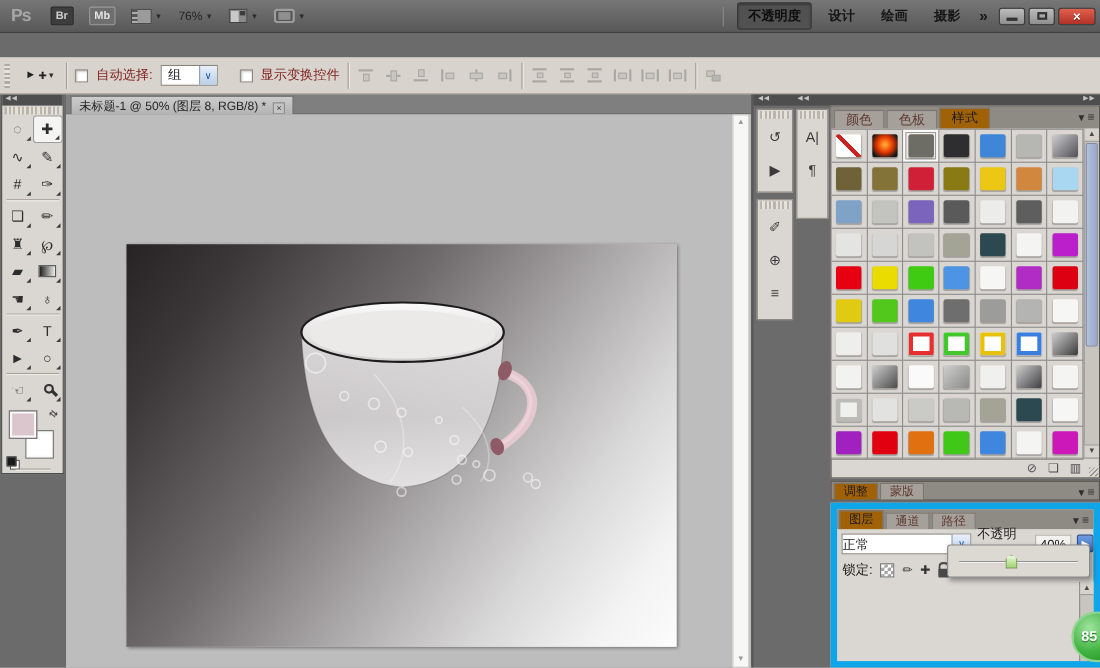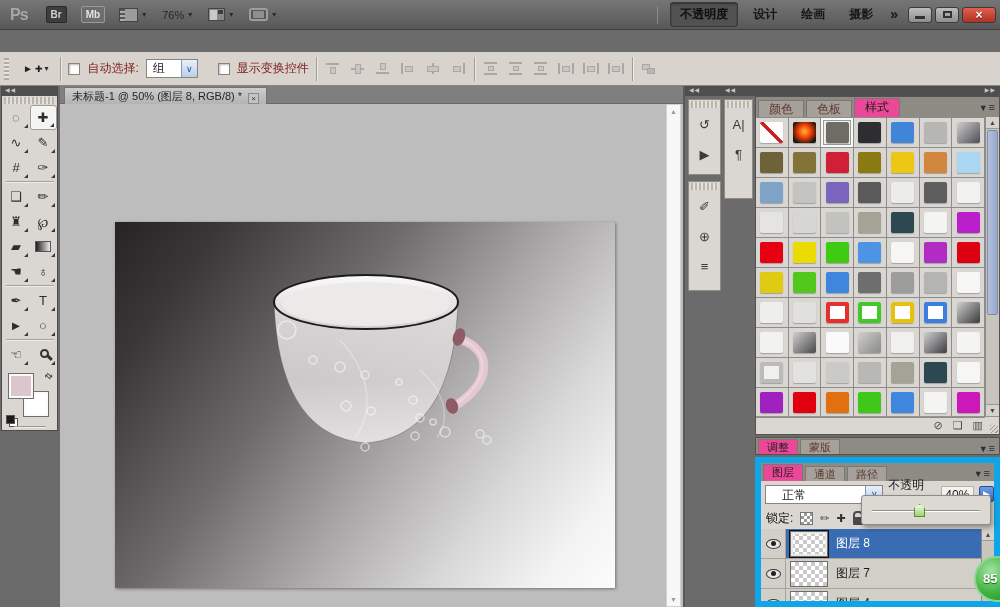--- a/index.html
+++ b/index.html
@@ -91,21 +91,21 @@
 #vscroll .sbdn{position:absolute;bottom:0;left:0;right:0}
 
 #rightdock{position:absolute;left:683px;top:86px;width:317px;height:521px;background:#6b6b6b;border-left:2px solid #585858}
 #collapsebar{position:absolute;left:0;top:0;right:0;height:10px;background:#4e4e4e;color:#c6c6c6;font-size:6px;line-height:9px;letter-spacing:1px}
 #collapsebar .cl{position:absolute;left:4px}#collapsebar .cl2{position:absolute;left:40px}#collapsebar .cr{position:absolute;right:4px}
 .icocol{position:absolute;background:#dad7d2;border:1px solid #8f8b84}
 .icocol .pico{width:100%;height:30px;display:flex;align-items:center;justify-content:center;font-size:13px;color:#3a3a3a}
 #maincol{position:absolute;left:70px;top:10px;right:0;bottom:0}
 .ptabbar{height:20px;background:#8e8a84;display:flex;align-items:flex-end;position:relative}
 .ptab{height:17px;line-height:16px;padding:0 10px;background:#a5a099;color:#5d3a30;border:1px solid #7c7770;border-bottom:none;margin-left:2px;font-size:12px}
-.ptab.active{background:#ec4899;color:#23201c;height:19px}
+.ptab.active{background:#a16207;color:#23201c;height:19px}
 .pmenu{position:absolute;right:4px;top:4px;font-size:9px;color:#2e2e2e}
 .pmenu::after{content:'≡';margin-left:1px;font-size:11px}
 
 #stylespanel{position:absolute;left:0;top:0;right:0;height:339px;background:#dad7d2;border:1px solid #55524d}
 #stylegrid{position:absolute;left:0;top:20px;right:14px;bottom:18px;display:grid;grid-template-columns:repeat(7,1fr);grid-auto-rows:30px;background:#dad7d2;border-top:1px solid #8c8c8c}
 .scell{border-right:1px solid #8c8c8c;border-bottom:1px solid #8c8c8c;display:flex;align-items:center;justify-content:center}
 .sw{width:23px;height:21px;border-radius:2px;box-shadow:0 1px 1px rgba(0,0,0,.25)}
 .sw.gl{background-image:linear-gradient(180deg,rgba(255,255,255,.6),rgba(255,255,255,0) 50%)}
 .scell.sel{background:#f2f0ec;box-shadow:inset 0 0 0 2px #fafaf8,inset 0 0 0 3px #9a9a9a}
 #stylescroll{position:absolute;right:0;top:20px;bottom:18px;width:14px;background:#c8c4be;border-left:1px solid #8c8c8c}
@@ -117,21 +117,21 @@
 
 #adjustbar{position:absolute;left:0;top:341px;right:0;height:18px;background:#8e8a84;border:1px solid #55524d;display:flex;align-items:flex-end}
 #adjustbar .ptab{height:15px;line-height:14px;font-size:11px;padding:0 8px}
 
 #layerspanel{position:absolute;left:0;top:361px;right:0;bottom:0;background:#dad7d2;border:6px solid #0ea5e9;overflow:visible}
 #layerspanel .ptabbar{height:18px}
 #layerspanel .ptab{font-size:11px;height:15px;line-height:14px;padding:0 8px}
 #layerspanel .ptab.active{height:17px}
 #blendrow{position:absolute;left:0;top:18px;right:0;height:26px;display:flex;align-items:center;gap:5px;padding-left:4px}
 #blendselect{display:flex;height:19px;border:1px solid #8a857c;background:#fff;width:128px}
-#blendselect .val{flex:1;padding:1px 16px}
+#blendselect .val{flex:1;padding:1px 0}
 #blendselect .ddbtn{width:17px;background:linear-gradient(#e8f0fa,#b9cfe8);border-left:1px solid #8a98ac;color:#1c56a2;font-size:9px;display:flex;align-items:center;justify-content:center}
 #opval{width:36px;height:17px;background:#f4f2ee;border:1px solid #b5b0a8;display:inline-block;text-align:center;line-height:16px}
 #opbtn{width:16px;height:16px;background:linear-gradient(#6d9ae0,#3f6fc0);border:1px solid #2c4f8e;color:#fff;font-size:9px;display:flex;align-items:center;justify-content:center;border-radius:2px}
 #oppopup{position:absolute;right:3px;top:32px;width:130px;height:30px;background:#dcd9d3;border:1px solid #8a8a8a;border-radius:3px;box-shadow:2px 3px 5px rgba(0,0,0,.35);z-index:6}
 #optrack{position:absolute;left:10px;right:10px;top:14px;height:2px;background:#8f8f8f;border-bottom:1px solid #fff}
 #opthumb{position:absolute;left:44px;top:-6px;width:11px;height:13px;background:linear-gradient(#eefadf,#9ed46d);border:1px solid #5d8a3c;clip-path:polygon(50% 0,100% 32%,100% 100%,0 100%,0 32%)}
 #lockrow{position:absolute;left:0;top:44px;right:0;height:22px;display:flex;align-items:center;gap:7px;padding-left:5px;color:#15130f}
 .chk{width:13px;height:13px;border:1px solid #777;background-color:#fff;background-image:linear-gradient(45deg,#9a9a9a 25%,transparent 25%,transparent 75%,#9a9a9a 75%),linear-gradient(45deg,#9a9a9a 25%,transparent 25%,transparent 75%,#9a9a9a 75%);background-size:6px 6px;background-position:0 0,3px 3px}
 .lockg{font-size:11px;color:#333}
 .padlock{width:10px;height:8px;background:#4a4a4a;border-radius:1px;position:relative;margin-top:5px}
@@ -655,49 +655,20 @@
               <div id="opthumb" style="left: 42px;"></div>
             </div>
         </div>
         <div id="lockrow">
           <span>锁定:</span>
           <span class="chk"></span>
           <span class="lockg">✏</span>
           <span class="lockg">✚</span>
           <span class="padlock"></span>
         </div>
-        <div id="layerlist">
-            <div class="lrow sel">
-              <div class="eyebox">
-                <div class="eye"></div>
-              </div>
-              <div class="main">
-                <div class="lthumb"></div>
-                <span>图层 8</span>
-              </div>
-            </div>
-            <div class="lrow">
-              <div class="eyebox">
-                <div class="eye"></div>
-              </div>
-              <div class="main">
-                <div class="lthumb"></div>
-                <span>图层 7</span>
-              </div>
-            </div>
-            <div class="lrow">
-              <div class="eyebox">
-                <div class="eye"></div>
-              </div>
-              <div class="main">
-                <div class="lthumb"></div>
-                <span>图层 4</span>
-              </div>
-            </div>
-          </div>
         <div id="layerscroll">
           <div class="sb">▲</div>
         </div>
       </div>
 
     </div>
   </div>
 
   <div id="badge">85</div>
 </div>

